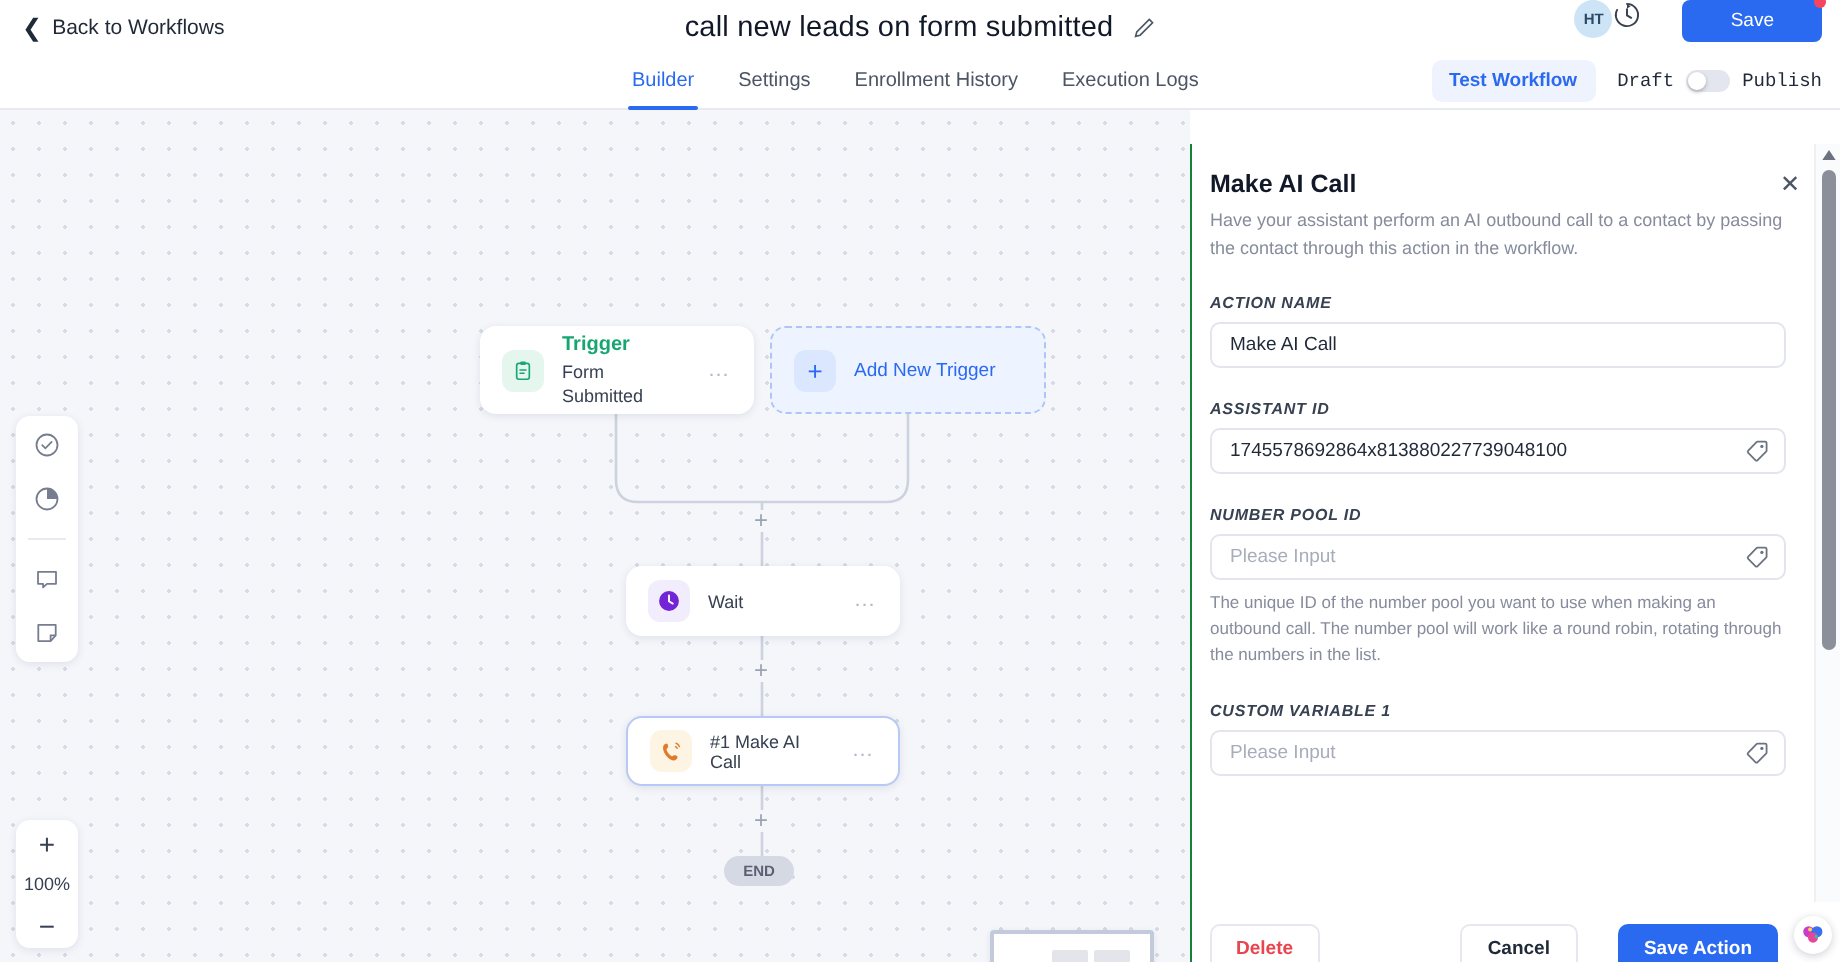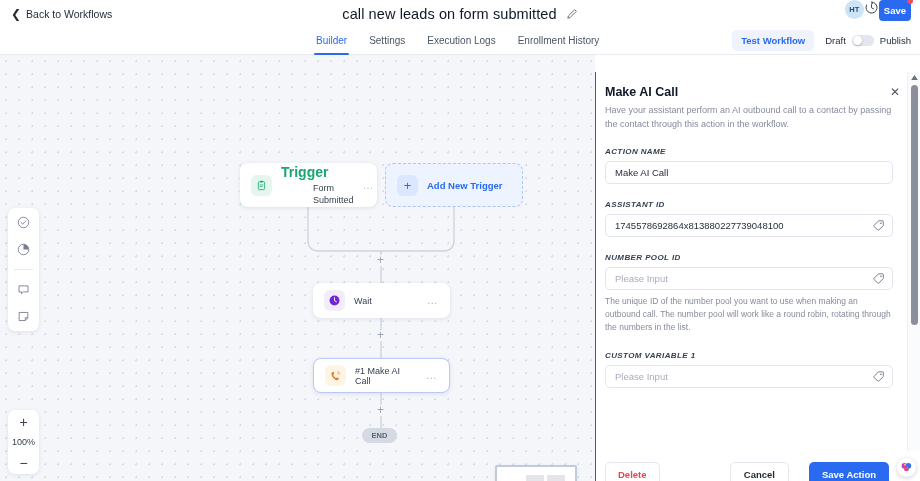--- a/index.html
+++ b/index.html
@@ -33,22 +33,22 @@
     display: flex; align-items: flex-start; 
   }
   .avatar {
     width: 19px; height: 19px; border-radius: 50%;
     background: #cde4f7; color: #2b4a66; font-size: 7.5px; font-weight: bold;
     display: flex; align-items: center; justify-content: center;
   }
   .hist-icon { width: 15px; height: 15px; cursor: pointer; }
   .save-btn {
     position: relative;
-    background: #2a6af0; color: #fff; font-size: 9.5px; font-weight: 700;
-    border: none; border-radius: 4px; padding: 5px 5px; cursor: pointer;
+    background: #2a6af0; color: #fff; font-size: 9.5px; font-weight: 400;
+    border: none; border-radius: 4px; padding: 5px 24px; cursor: pointer; margin-left: 20px;
   }
   .save-dot {
     position: absolute; top: -2px; right: -2px;
     width: 6px; height: 6px; border-radius: 50%; background: #f6465d;
   }
 
   
   .tabbar {
     position: absolute; top: 27px; left: 0; width: 920px; height: 28px;
     background: #fff; border-bottom: 1px solid #e8eaf0;
@@ -65,21 +65,21 @@
     height: 2px; background: #2a6af0; border-radius: 2px;
   }
   .tab-right {
     position: absolute; right: 9px; display: flex; align-items: center; gap: 11px;
   }
   .test-wf-btn {
     background: #eef3fe; color: #2a6af0; font-size: 9.5px; font-weight: 600;
     border: none; border-radius: 5px; padding: 5px 9px; cursor: pointer;
   }
   .toggle-group { display: flex; align-items: center; gap: 6px; }
-  .toggle-label { font-size: 9.5px; color: #1f2937; }
+  .toggle-label { font-size: 9.5px; color: #1f2937; font-family: Liberation Mono, monospace; }
   .toggle-switch {
     width: 22px; height: 11px; border-radius: 7px; background: #e3e6ee;
     position: relative; cursor: pointer;
   }
   .toggle-knob {
     position: absolute; left: 1px; top: 1px; width: 9px; height: 9px;
     border-radius: 50%; background: #fff; box-shadow: 0 1px 2px rgba(0,0,0,.25);
   }
 
   
@@ -123,29 +123,29 @@
     display: flex; align-items: center; cursor: pointer;
   }
   .node-icon {
     width: 21px; height: 21px; border-radius: 6px;
     display: flex; align-items: center; justify-content: center;
     flex: none;
   }
   .node-dots { margin-left: auto; color: #b3b9c6; font-size: 11px; letter-spacing: 1.2px; line-height: 1; }
 
   #node-trigger { left: 240px; top: 108px; width: 137px; height: 44px; padding: 0 11px; gap: 9px; }
-  .trig-label { font-size: 14px; color: #17a673; font-weight: 600; line-height: 1.35; }
-  .trig-sub { font-size: 9px; color: #374151; line-height: 1.35; margin-left: 32px; }
+  .trig-label { font-size: 10px; color: #17a673; font-weight: 600; line-height: 1.35; }
+  .trig-sub { font-size: 9px; color: #374151; line-height: 1.35; }
 
   #node-add-trigger {
     left: 385px; top: 108px; width: 138px; height: 44px; padding: 0 11px; gap: 9px;
     background: #edf3ff; border: 1px dashed #aec6f7; box-shadow: none;
   }
   .addtrig-icon { background: #dbe7ff; color: #2a6af0; font-size: 13px; }
-  .addtrig-label { font-size: 9.5px; color: #2a6af0; font-weight: 700; }
+  .addtrig-label { font-size: 9.5px; color: #2a6af0; font-weight: 400; }
 
   #node-wait { left: 313px; top: 228px; width: 137px; height: 35px; padding: 0 11px; gap: 9px; }
   #node-makecall { left: 313px; top: 303px; width: 137px; height: 35px; padding: 0 11px; gap: 9px;
     border: 1px solid #b9c9f5; }
   .node-title { font-size: 9px; color: #374151; }
 
   .end-pill {
     position: absolute; left: 362px; top: 373px; width: 35px; height: 15px;
     background: #d5d9e3; border-radius: 8px; color: #5b6172;
     font-size: 7.5px; font-weight: 600;
@@ -266,22 +266,22 @@
         <span>Save</span>
         <span class="save-dot"></span>
       </button>
     </div>
   </div>
 
   <div class="tabbar">
     <div class="tabs">
       <div class="tab active">Builder</div>
       <div class="tab">Settings</div>
+      <div class="tab">Enrollment History</div>
       <div class="tab">Execution Logs</div>
-      <div class="tab">Enrollment History</div>
     </div>
     <div class="tab-right">
       <button class="test-wf-btn">Test Workflow</button>
       <div class="toggle-group">
         <span class="toggle-label">Draft</span>
         <div class="toggle-switch">
           <div class="toggle-knob"></div>
         </div>
         <span class="toggle-label">Publish</span>
       </div>

